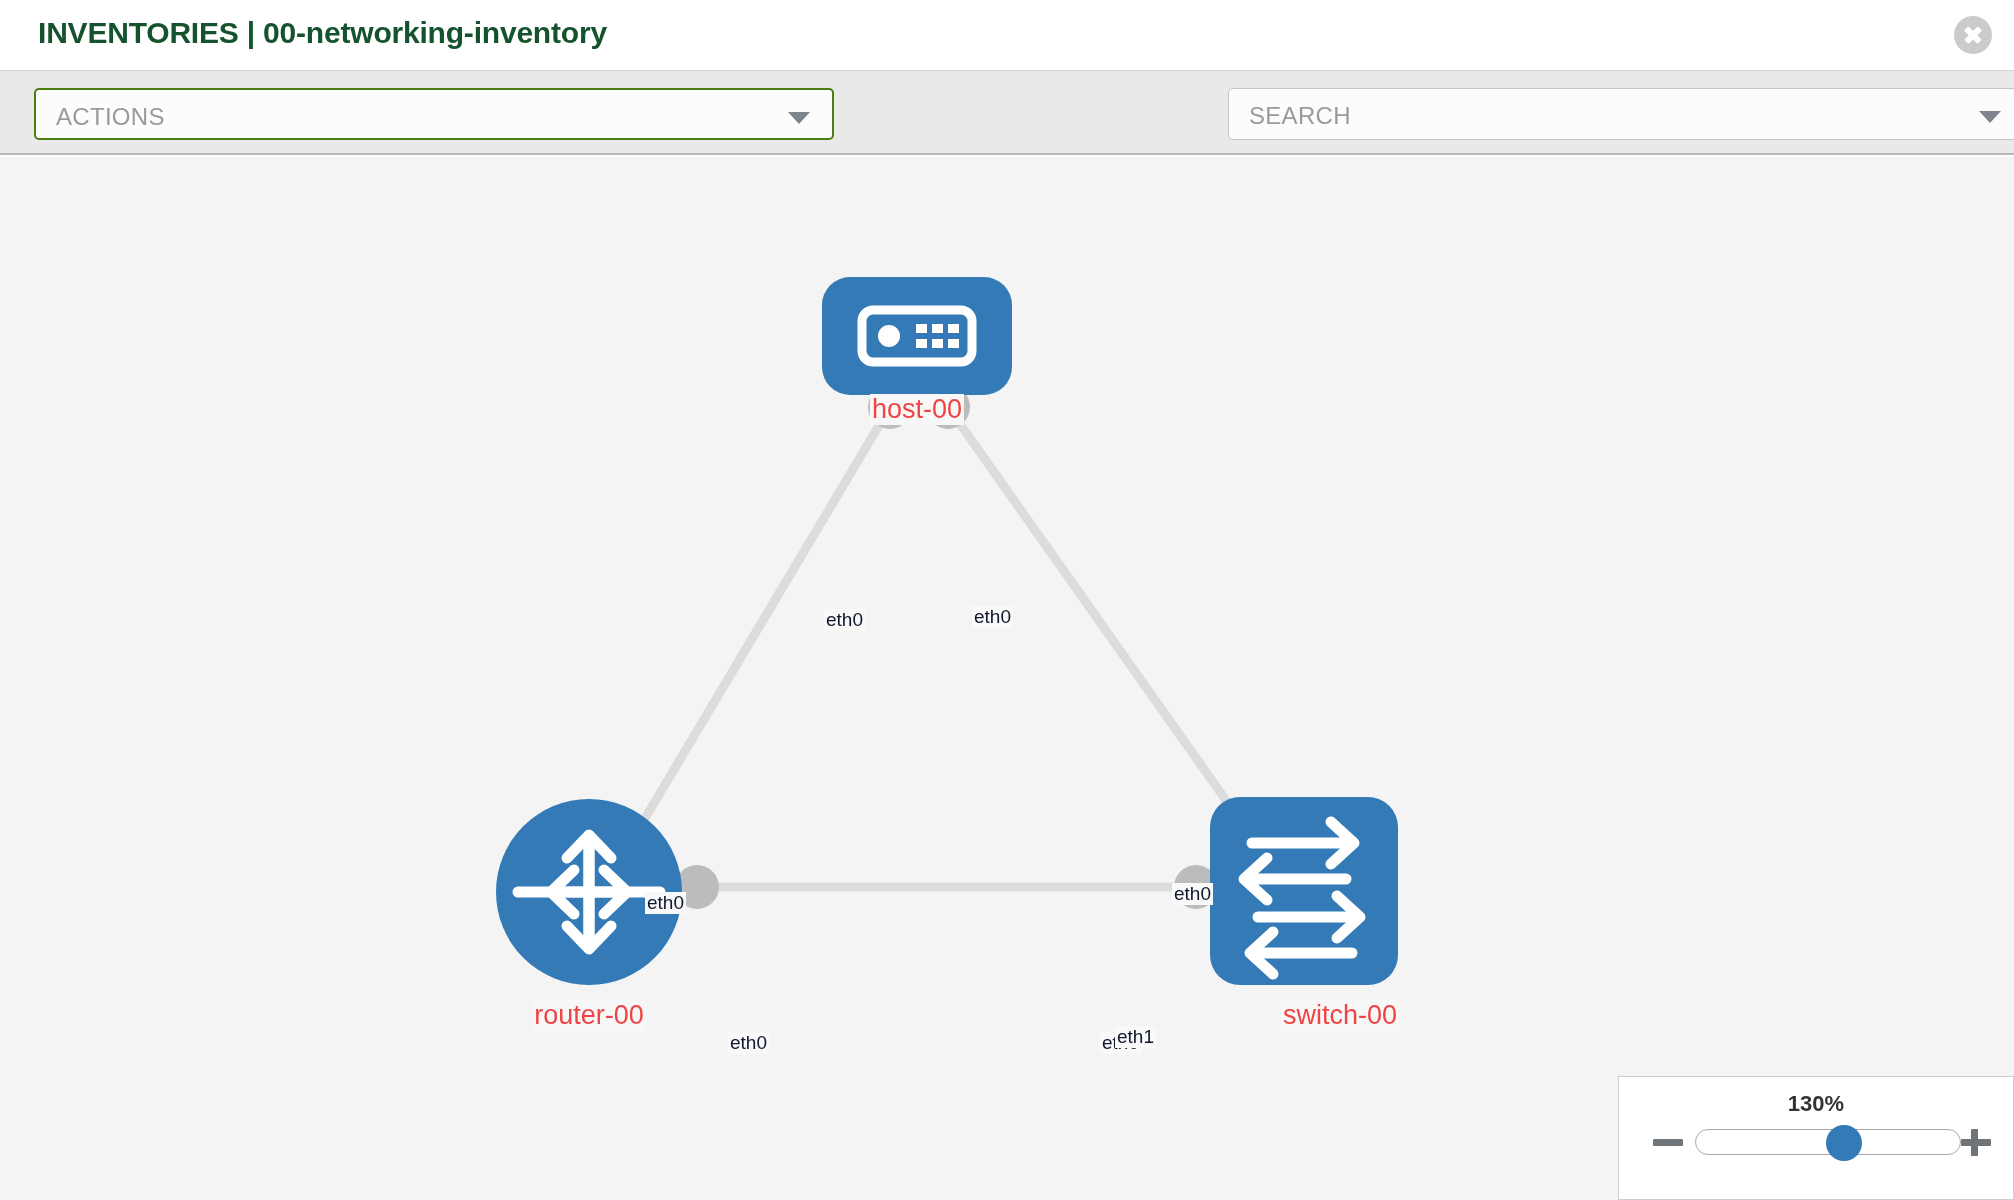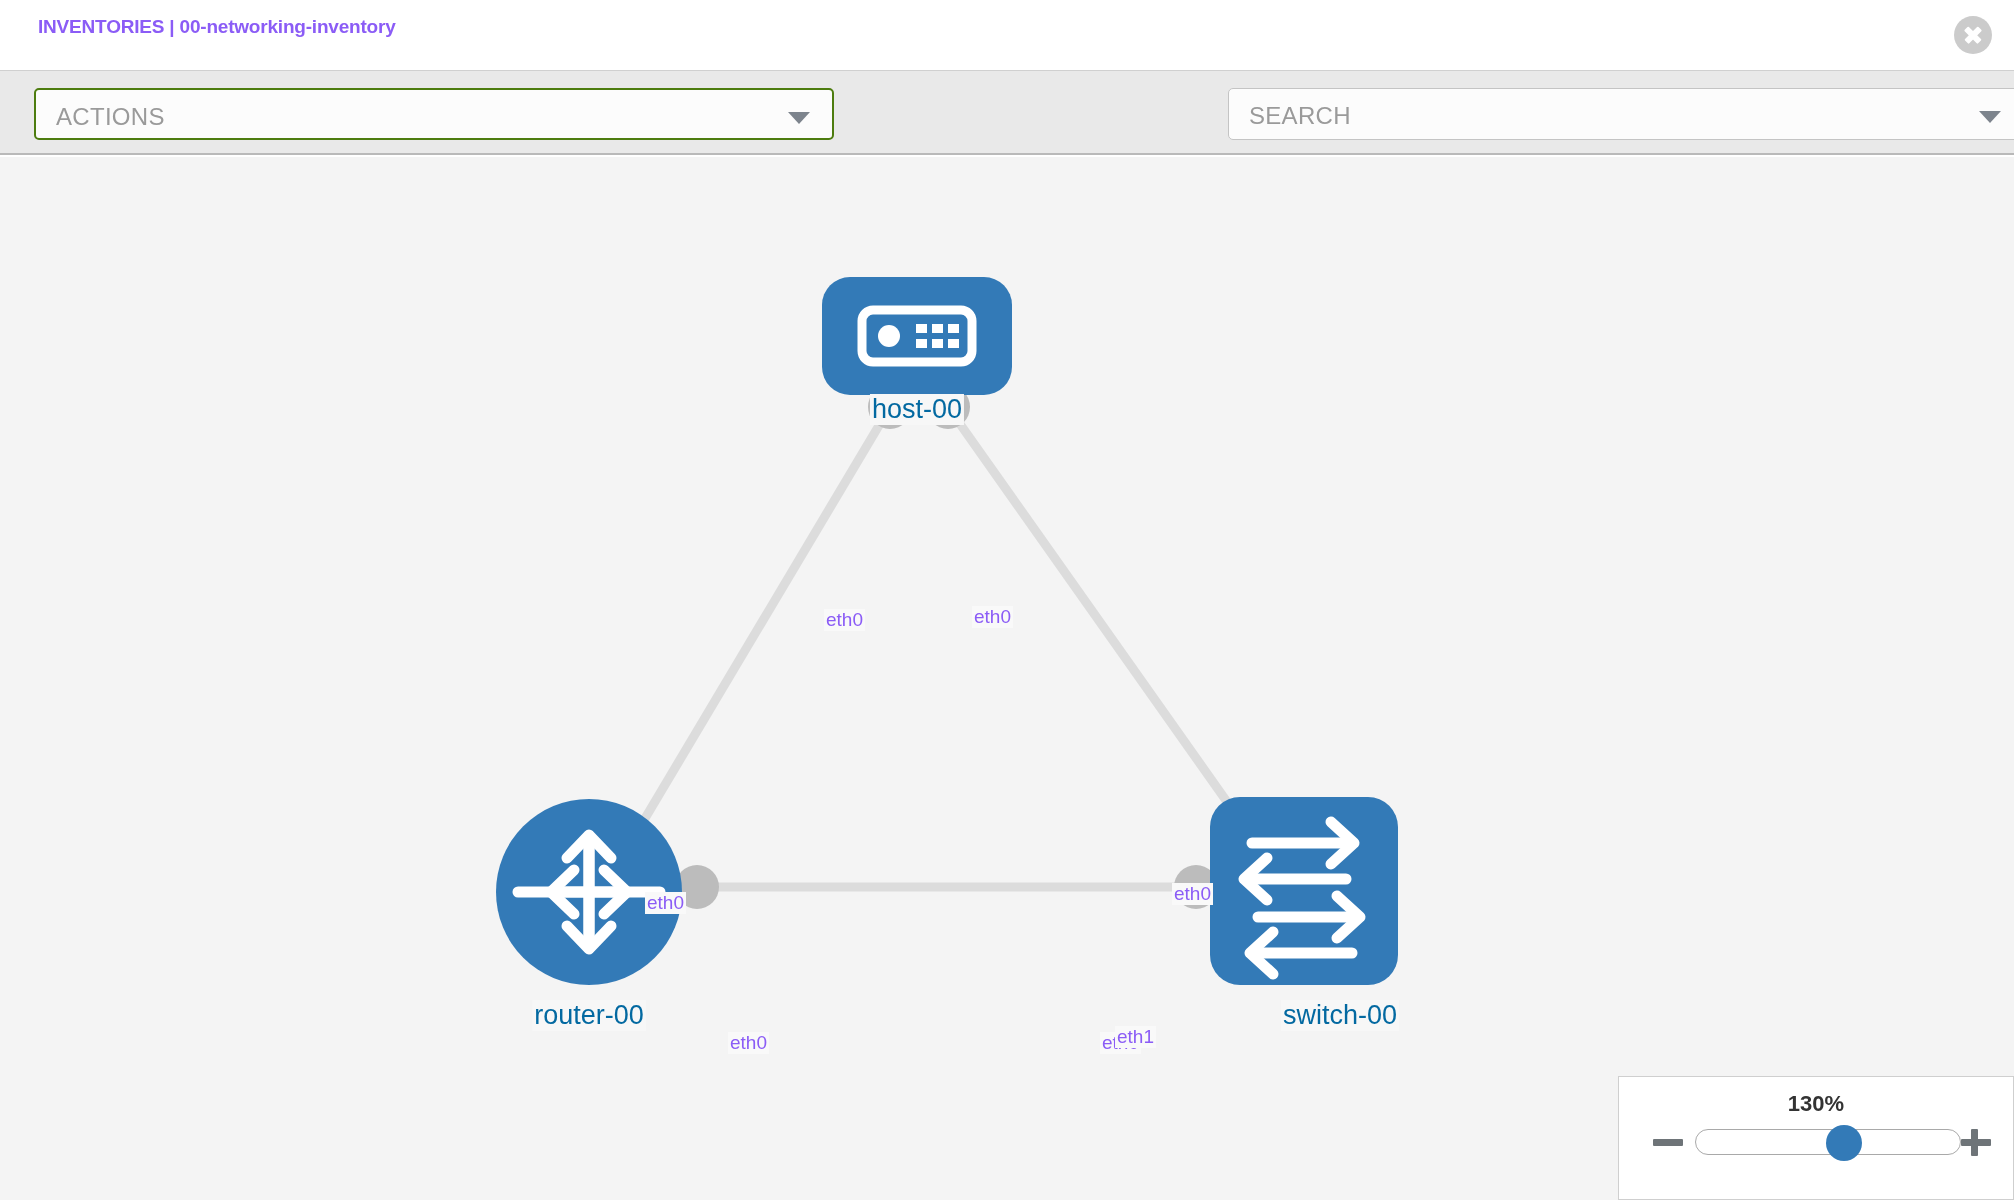--- a/index.html
+++ b/index.html
@@ -14,22 +14,22 @@
   #app { position: relative; width: 2014px; height: 1200px; }
 
   
   .header {
     position: absolute; top: 0; left: 0;
     width: 2014px; height: 70px;
     background: #ffffff;
   }
   .header-title {
     position: absolute; left: 38px; top: 16px;
-    font-size: 19px; font-weight: bold;
-    color: #8b5cf6;
+    font-size: 30px; font-weight: bold;
+    color: #14532d;
     letter-spacing: -0.2px;
     white-space: nowrap;
   }
   .close-btn {
     position: absolute; right: 22px; top: 16px;
     width: 38px; height: 38px;
     border-radius: 50%;
     background: #cbcbcb;
     cursor: pointer;
   }
@@ -96,29 +96,29 @@
     position: absolute; top: 157px; left: 0;
     width: 2014px; height: 1043px;
     background: #f4f4f4;
     overflow: hidden;
   }
   .canvas svg { position: absolute; left: 0; top: 0; }
 
   
   .node-label {
     position: absolute;
-    font-size: 27px; color: #0369a1;
+    font-size: 27px; color: #ef4444;
     background: #f7f7f7;
     white-space: nowrap;
     transform: translateX(-50%);
     padding: 0 2px;
   }
   .iface-label {
     position: absolute;
-    font-size: 19px; color: #8b5cf6;
+    font-size: 19px; color: #0f172a;
     background: #f9f9f9;
     white-space: nowrap;
     padding: 0 2px;
     text-align: center;
   }
 
   
   .zoom-panel {
     position: absolute; right: 0; bottom: 0;
     width: 396px; height: 124px;

